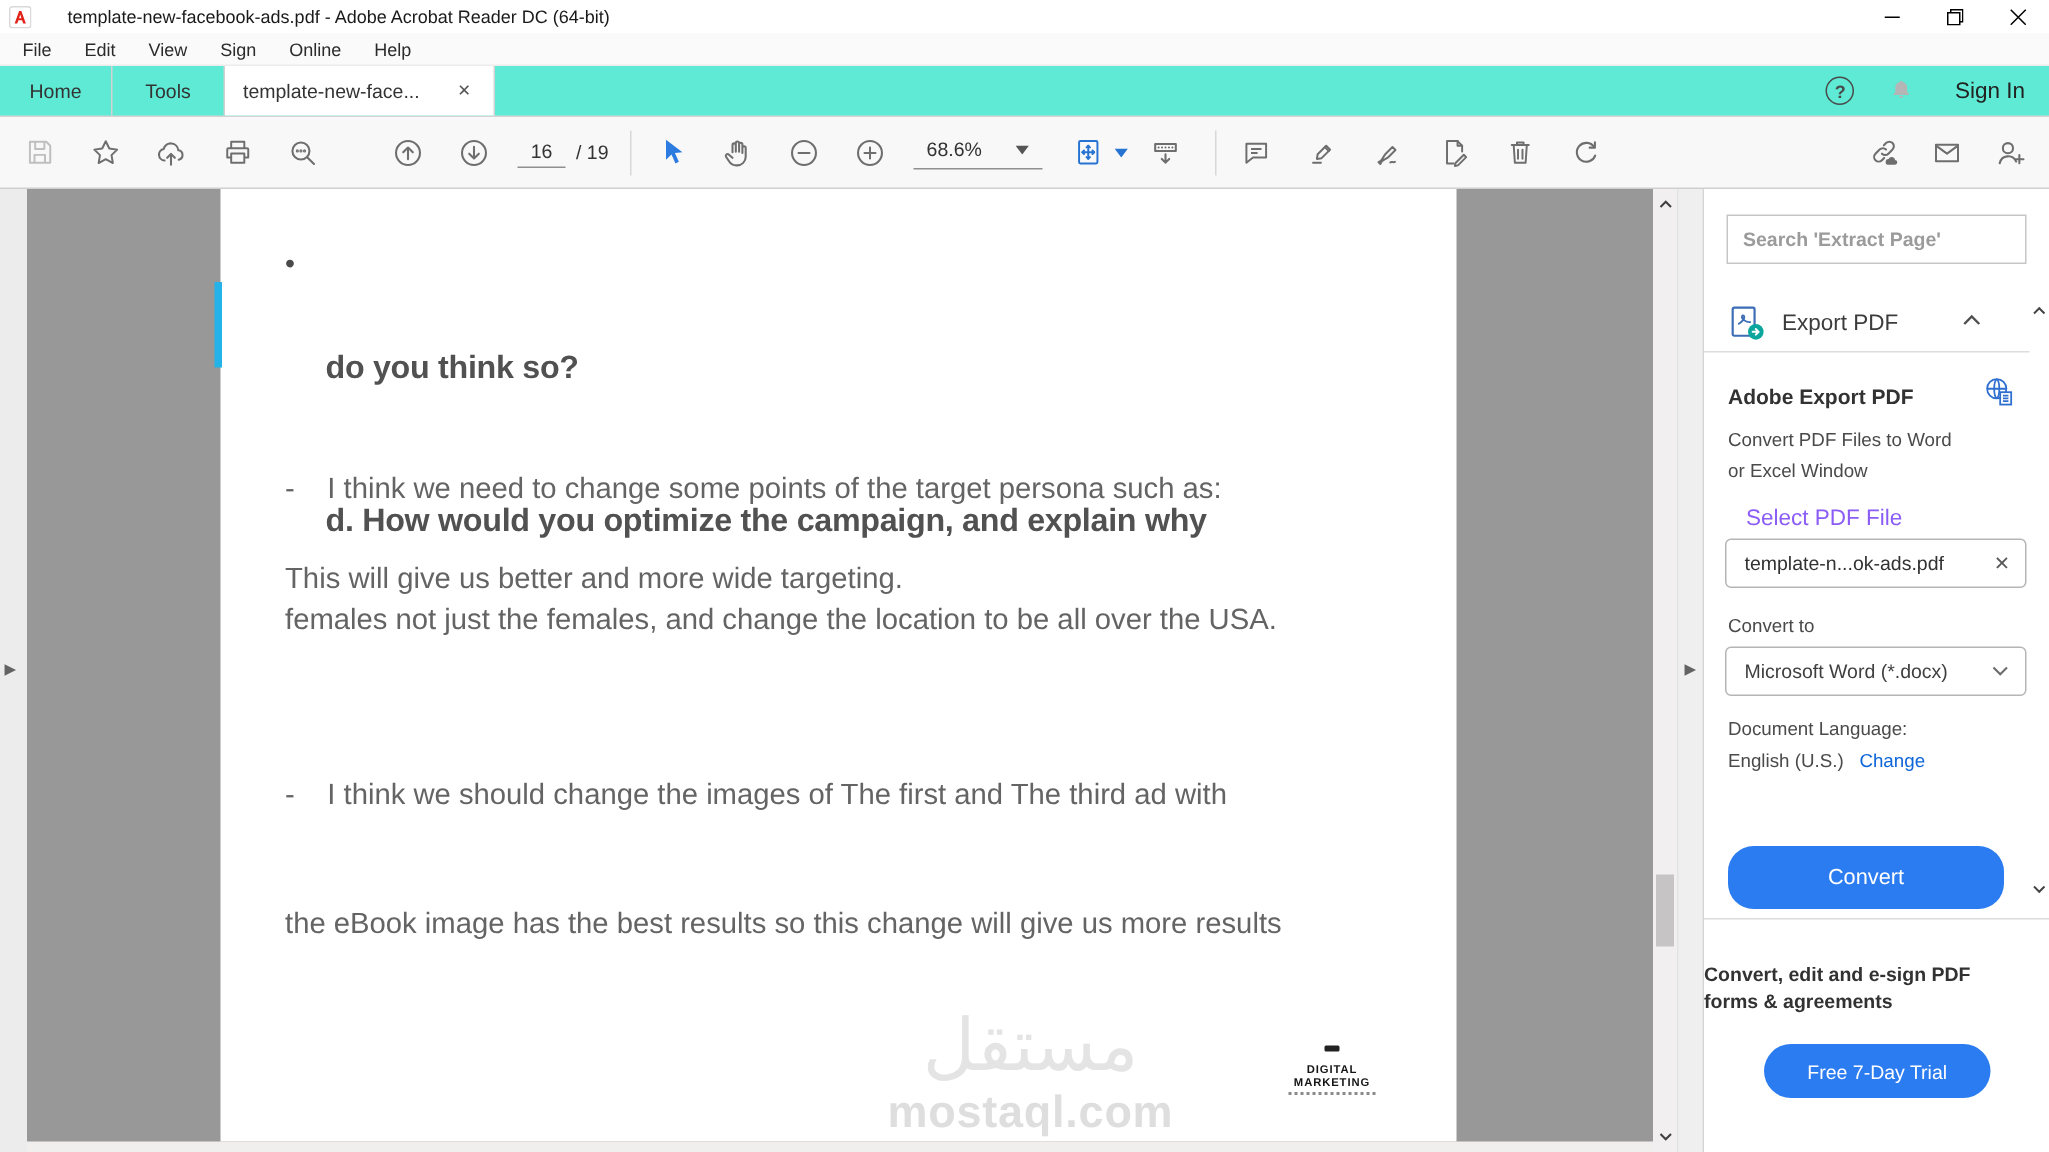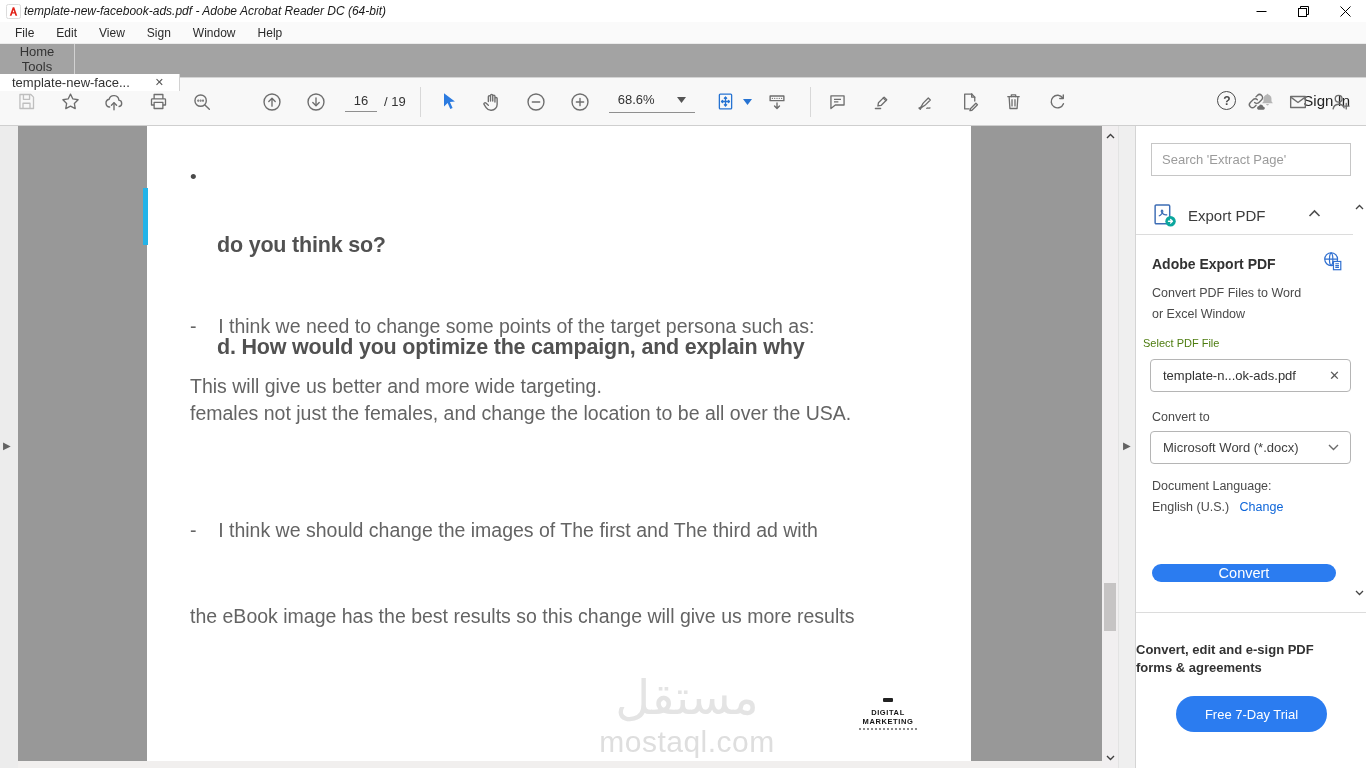--- a/index.html
+++ b/index.html
@@ -3,30 +3,30 @@
 <meta charset="utf-8">
 <style>
   * { box-sizing: border-box; margin: 0; padding: 0; }
   html,body { width:1366px; height:768px; }
   body { font-family:"Liberation Sans", sans-serif; background:#fff; overflow:hidden; }
   .app { position:relative; width:1366px; height:768px; background:#fff; }
 
   
   .titlebar { height:22px; background:#fff; display:flex; align-items:center; padding-left:6px; }
   .app-icon { width:15px; height:15px; }
-  .title-text { margin-left:3px; font-size:12px; color:#1a1a1a;font-style:italic; }
+  .title-text { margin-left:24px; font-size:12px; color:#1a1a1a; }
   .win-controls { margin-left:auto; display:flex; height:22px; }
   .win-btn { width:42px; display:flex; align-items:center; justify-content:center; }
 
   
   .menubar { height:22px; background:#fafafa; display:flex; align-items:center; padding-left:4px; border-bottom:1px solid #ebebeb; }
   .menu-item { padding:0 11px; font-size:12px; color:#2b2b2b; }
 
   
-  .tabbar { height:34px; background:#a3a3a3; display:flex; align-items:stretch; border-bottom:1px solid #d4d4d4;flex-direction:column; }
+  .tabbar { height:34px; background:#5eead4; display:flex; align-items:stretch; border-bottom:1px solid #d4d4d4; }
   .tab { width:75px; display:flex; align-items:center; justify-content:center; font-size:13px; color:#333; border-right:1px solid #d2d2d2; }
   .tab-doc { width:180px; background:#fff; display:flex; align-items:center; justify-content:space-between; padding:0 12px; font-size:13px; color:#333; border-right:1px solid #d2d2d2; }
   .tab-close { font-size:11px; color:#555; padding:2px 3px; }
   .tabbar-right { margin-left:auto; display:flex; align-items:center; padding-right:16px; }
   .help-circle { width:19px; height:19px; border:1.6px solid #4a4a4a; border-radius:50%; display:flex; align-items:center; justify-content:center; font-size:12px; font-weight:bold; color:#4a4a4a; }
   .bell { margin-left:22px; display:flex; align-items:center; }
   .sign-in { margin-left:26px; font-size:15px; color:#222; }
 
   
   .toolbar { height:48px; background:#f8f8f8; border-bottom:1px solid #cfcfcf; display:flex; align-items:center; padding:0 11px; }
@@ -58,51 +58,51 @@
 
   
   .cyan-bar { position:absolute; left:-4px; top:62px; width:5px; height:57px; background:#23b3e8; }
   .h-bullet { position:absolute; left:43px; top:40px; font-size:19px; color:#4a4a4a; }
   .heading { position:absolute; left:70px; top:34px; font-size:21.5px; line-height:34px; font-weight:bold; color:#515151; white-space:pre; letter-spacing:-0.2px; }
   .bodytext { position:absolute; left:43px; font-size:19.5px; line-height:29px; color:#646464; white-space:pre; }
   .p1 { top:128px; } .p2 { top:246px; } .p3 { top:332px; } .p4 { top:418px; }
   .indent { padding-left:28px; }
   .wm { position:absolute; left:440px; top:543px; width:200px; text-align:center; }
   .wm-ar { font-family:"DejaVu Sans", sans-serif; font-size:48px; font-weight:normal; color:#e4e4e4; line-height:56px; }
-  .wm-en { font-size:30px; font-weight:normal; color:#dedede; letter-spacing:0.5px; line-height:34px;text-align:center; }
+  .wm-en { font-size:30px; font-weight:bold; color:#dedede; letter-spacing:0.5px; line-height:34px;text-align:center; }
   .brand { position:absolute; left:700px; top:562px; width:82px; text-align:center; color:#151515; }
   .brand-mark { width:10px; height:4px; background:#222; display:inline-block; border-radius:1px; }
   .brand-name { font-size:7.5px; font-weight:bold; letter-spacing:0.6px; margin-top:2px; }
   .brand-sub { width:58px; margin:2px auto 0; border-top:2px dotted #8a8a8a; }
 
   
   .right-panel { width:231px; background:#fff; border-left:1px solid #d4d4d4; position:relative; }
   .search-box { position:absolute; left:15px; top:17px; width:200px; height:33px; border:1px solid #c6c6c6; background:#fff; display:flex; align-items:center; }
-  .search-box input { border:none; outline:none; width:100%; padding:0 10px; font-size:13px; color:#444; font-family:inherit; }
+  .search-box input { border:none; outline:none; width:100%; padding:0 10px; font-size:13px; color:#444; font-family:inherit;font-weight:bold; }
   .search-box input::placeholder { color:#9b9b9b; }
   .export-row { position:absolute; left:0; top:70px; width:216px; height:38px; display:flex; align-items:center; padding-left:16px; }
   .export-label { margin-left:11px; font-size:15px; color:#3c3c3c; }
   .export-chevron { position:absolute; left:172px; top:13px; }
   .mini-scroll { position:absolute; left:219px; width:11px; text-align:center; }
   .panel-sep { position:absolute; left:0; width:217px; border-top:1px solid #dcdcdc; }
   .sep1 { top:108px; } .sep2 { top:486px; width:231px; }
   .aep-title { position:absolute; left:16px; top:130px; font-size:14px; font-weight:bold; color:#323232; }
   .globe-icon { position:absolute; left:186px; top:124px; }
   .panel-desc { position:absolute; left:16px; top:157px; font-size:12.5px; color:#4a4a4a; line-height:21px; }
-  .select-link { position:absolute; left:7px; top:211px; font-size:11px; color:#4d7c0f; }
+  .select-link { position:absolute; left:28px; top:211px; font-size:15px; color:#8b5cf6; }
   .file-chip { position:absolute; left:14px; top:233px; width:201px; height:33px; border:1px solid #b5b5b5; border-radius:4px; display:flex; align-items:center; padding:0 10px 0 12px; }
   .file-name { font-size:13px; color:#323232; flex:1; white-space:nowrap; overflow:hidden; }
   .chip-close { font-size:13px; color:#5a5a5a; margin-left:6px; }
   .convert-to { position:absolute; left:16px; top:284px; font-size:12.5px; color:#4a4a4a; }
   .format-select { position:absolute; left:14px; top:305px; width:201px; height:33px; border:1px solid #b5b5b5; border-radius:4px; display:flex; align-items:center; justify-content:space-between; padding:0 11px 0 12px; }
   .format-value { font-size:13px; color:#3f3f3f; }
   .doc-lang { position:absolute; left:16px; top:353px; font-size:12.5px; color:#4a4a4a; }
   .lang-row { position:absolute; left:16px; top:374px; font-size:12.5px; color:#4a4a4a; }
   .change-link { color:#0d65d9; margin-left:7px; }
-  .convert-btn { position:absolute; left:16px; top:438px; width:184px; height:18px; border-radius:17px; background:#2b7cf0; color:#fff; font-size:14.5px; display:flex; align-items:center; justify-content:center; }
+  .convert-btn { position:absolute; left:16px; top:438px; width:184px; height:42px; border-radius:17px; background:#2b7cf0; color:#fff; font-size:14.5px; display:flex; align-items:center; justify-content:center; }
   .promo { position:absolute; left:0; top:515px; width:231px; text-align:left; font-size:13px; font-weight:bold; color:#323232; line-height:18px; }
   .trial-btn { position:absolute; left:40px; top:570px; width:151px; height:36px; border-radius:18px; background:#2b7cf0; color:#fff; font-size:13px; display:flex; align-items:center; justify-content:center; }
 
   svg { display:block; }
 </style>
 </head>
 <body>
 
 <div class="app">
 
@@ -130,21 +130,21 @@
           </svg>
         </div>
     </div>
   </div>
 
   <div class="menubar">
     <span class="menu-item">File</span>
     <span class="menu-item">Edit</span>
     <span class="menu-item">View</span>
     <span class="menu-item">Sign</span>
-    <span class="menu-item">Window</span>
+    <span class="menu-item">Online</span>
     <span class="menu-item">Help</span>
   </div>
 
   <div class="tabbar">
     <div class="tab">Home</div>
     <div class="tab">Tools</div>
     <div class="tab-doc">
       <span>template-new-face...</span>
       <span class="tab-close">✕</span>
     </div>

